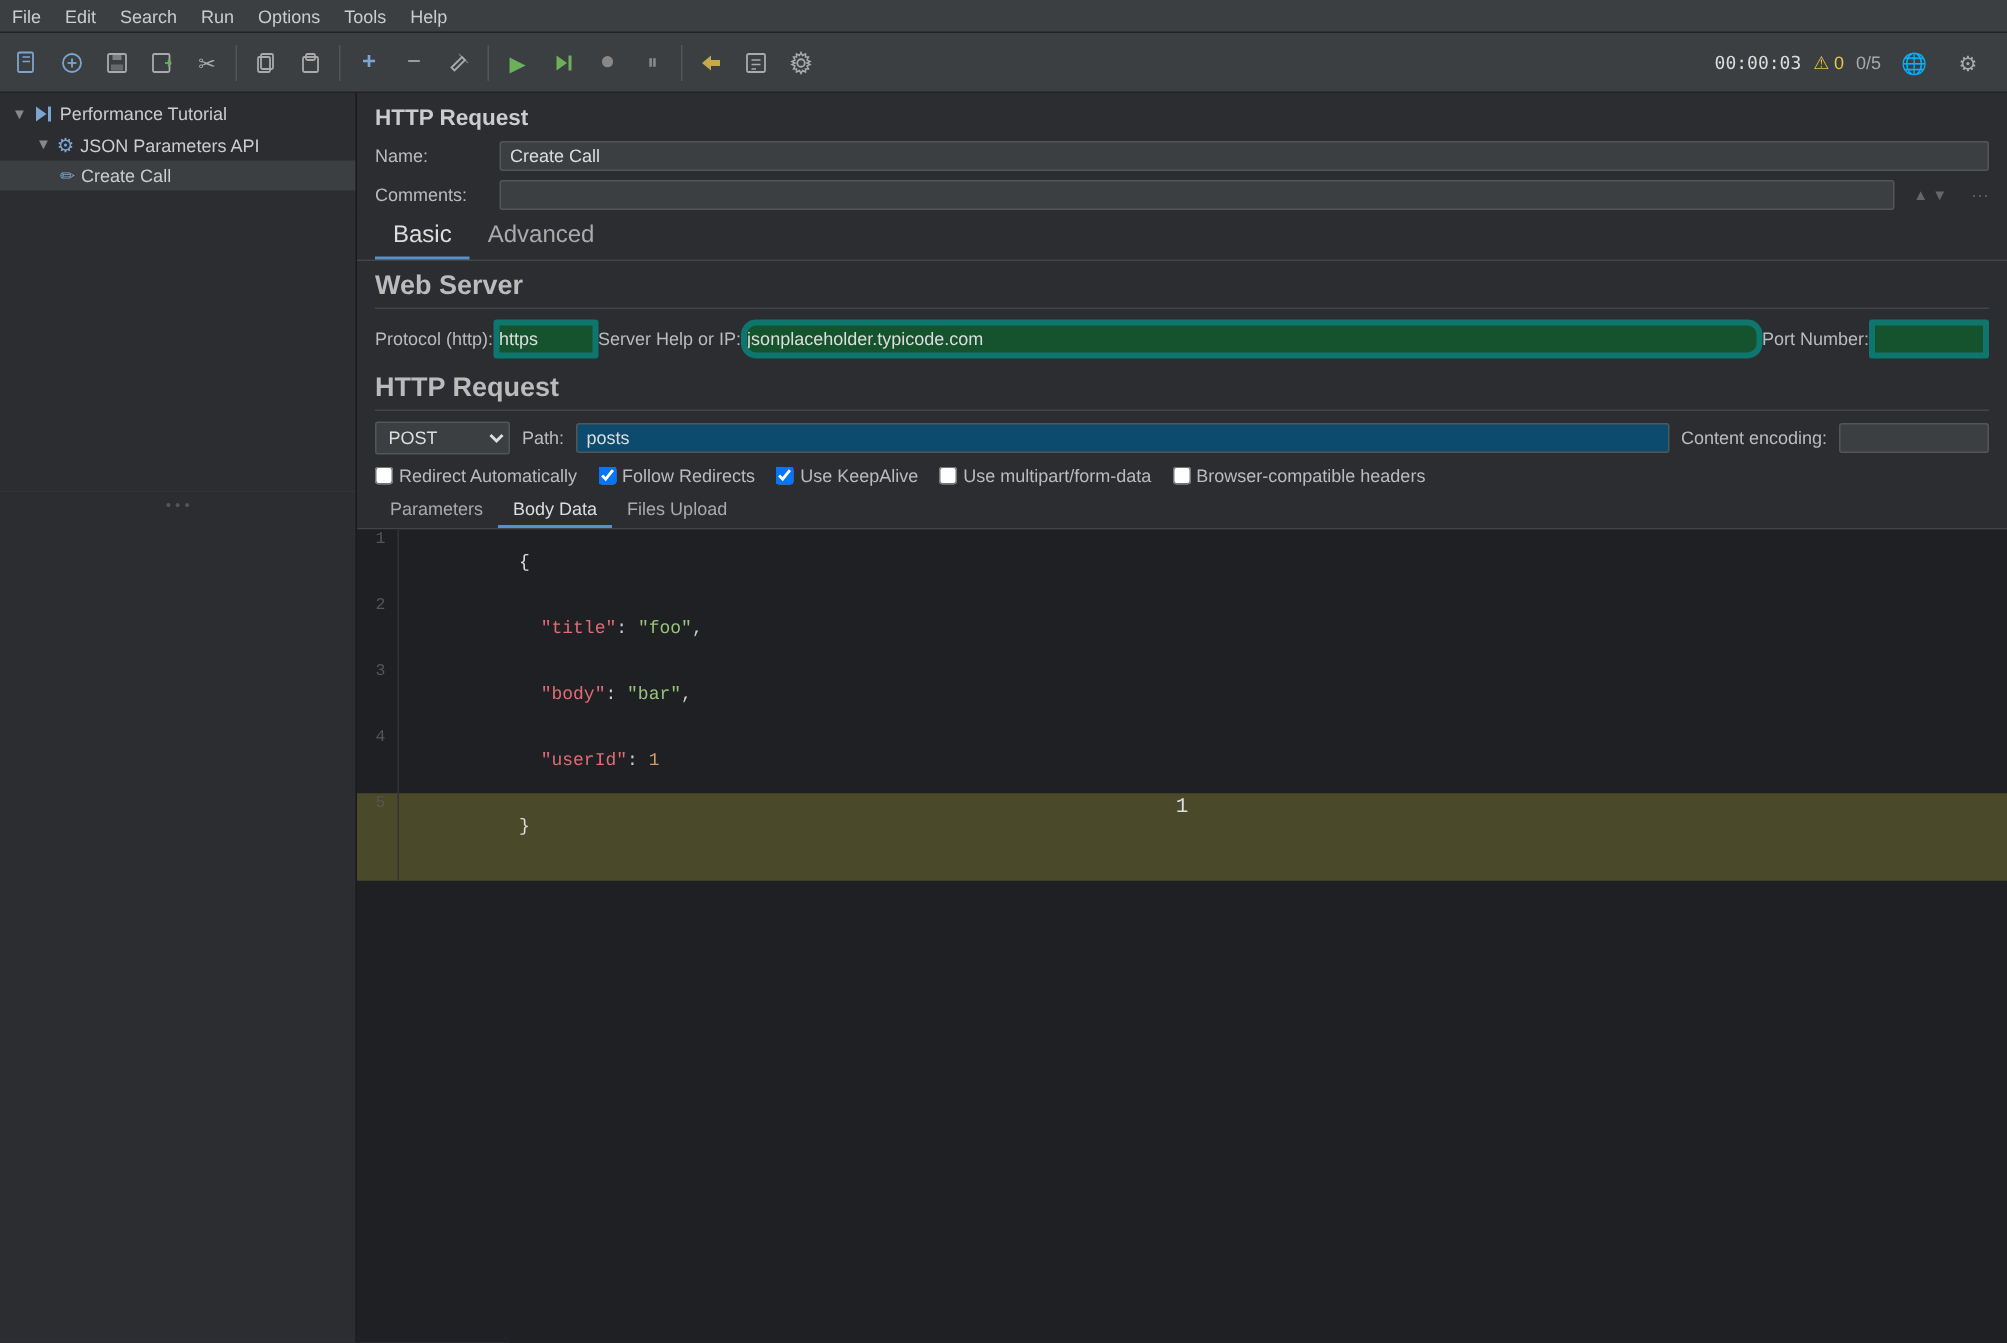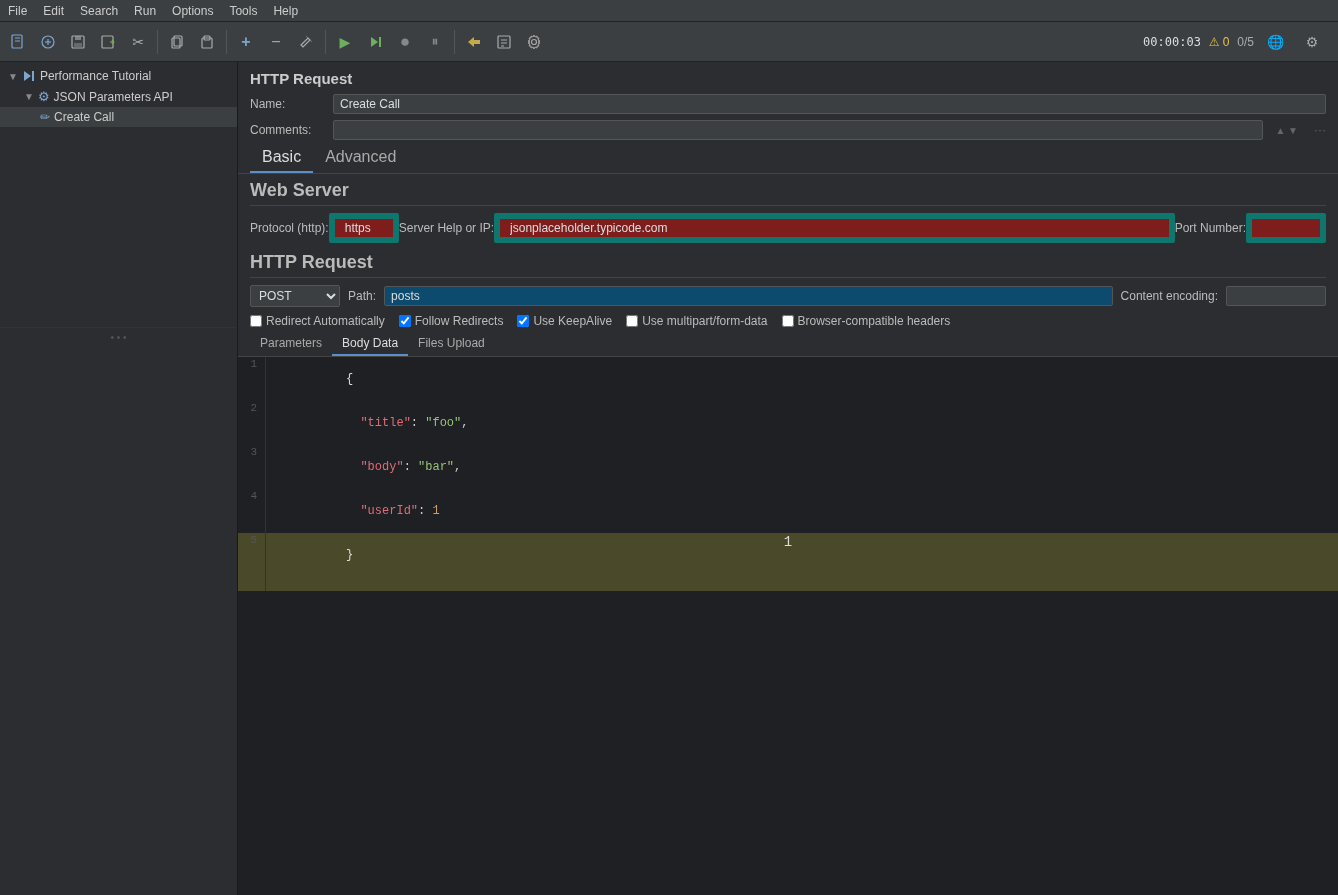--- a/index.html
+++ b/index.html
@@ -185,30 +185,30 @@
       align-items: center;
       padding: 3px 12px;
       gap: 0;
     }
     .field-label {
       color: #bbb;
       font-size: 12px;
       white-space: nowrap;
     }
     .field-input {
-      background: #7f1d1d;
-      border: 6px solid #0f766e;
+      background: #14532d;
+      border: 4px solid #0f766e;
       color: #ddd;
-      padding: 2px 10px;
+      padding: 2px 0;
       font-size: 12px;
       border-radius: 2px;
       outline: none;
     }
     .protocol-input { width: 70px; }
-    .server-name-input { flex: 1; }
+    .server-name-input { flex: 1; border-radius: 10px; }
     .port-input { width: 80px; }
 
     
     .http-req-row {
       display: flex;
       align-items: center;
       padding: 3px 12px;
       gap: 8px;
     }
     .method-select {

